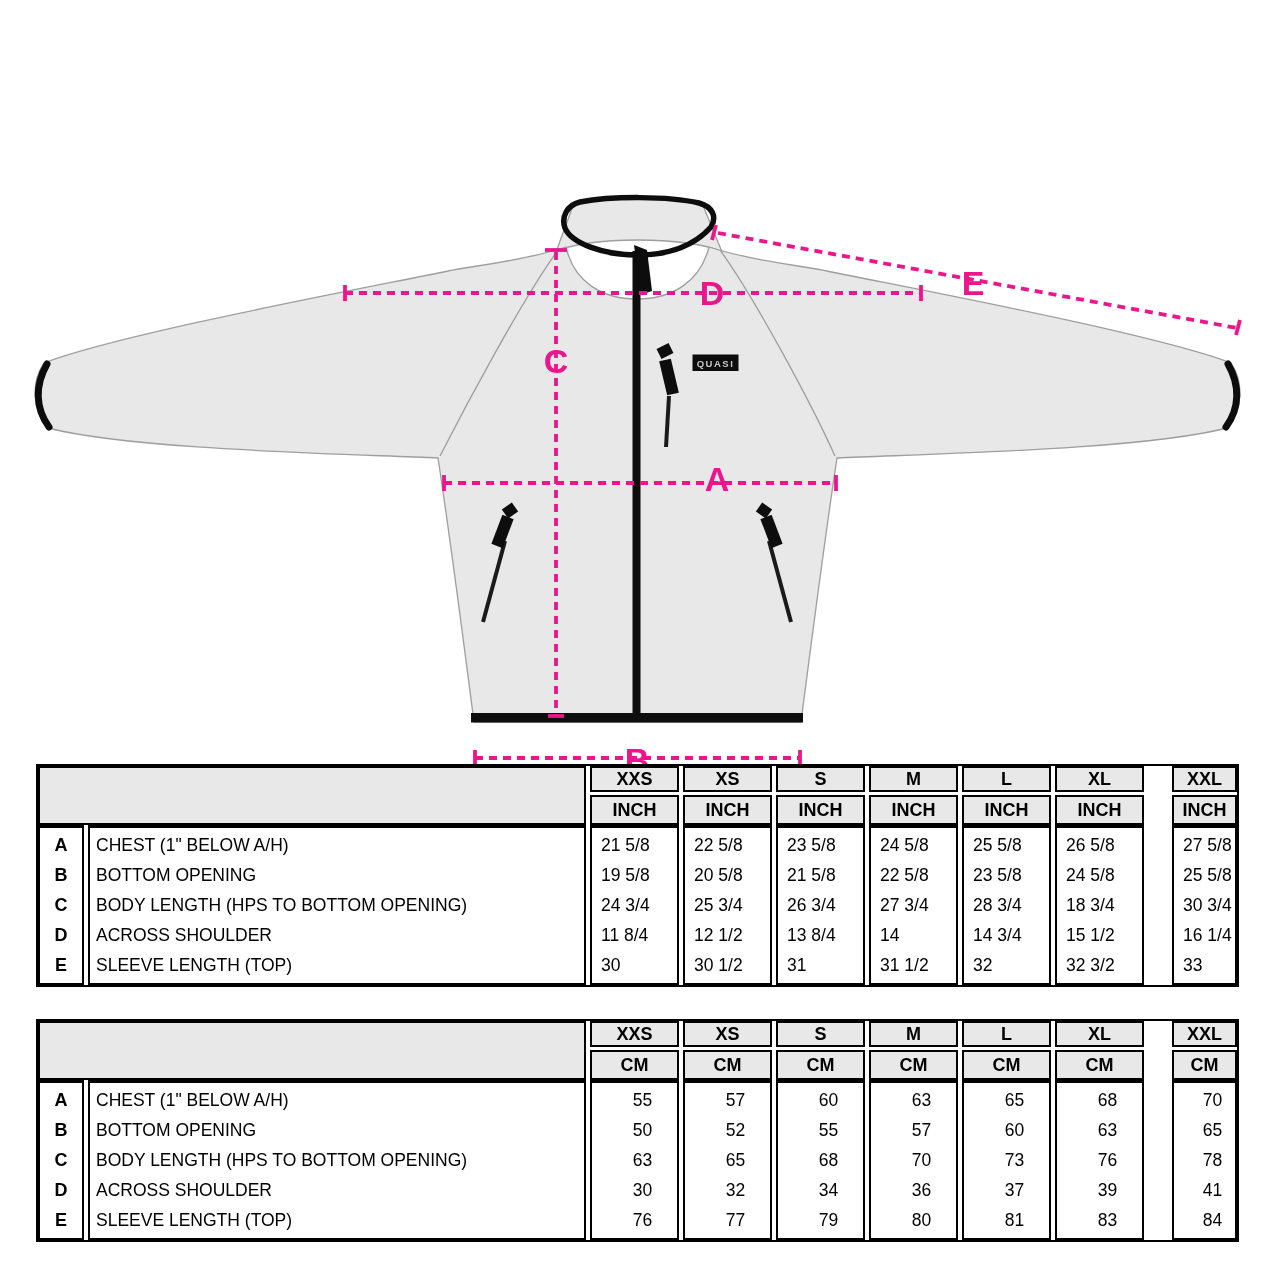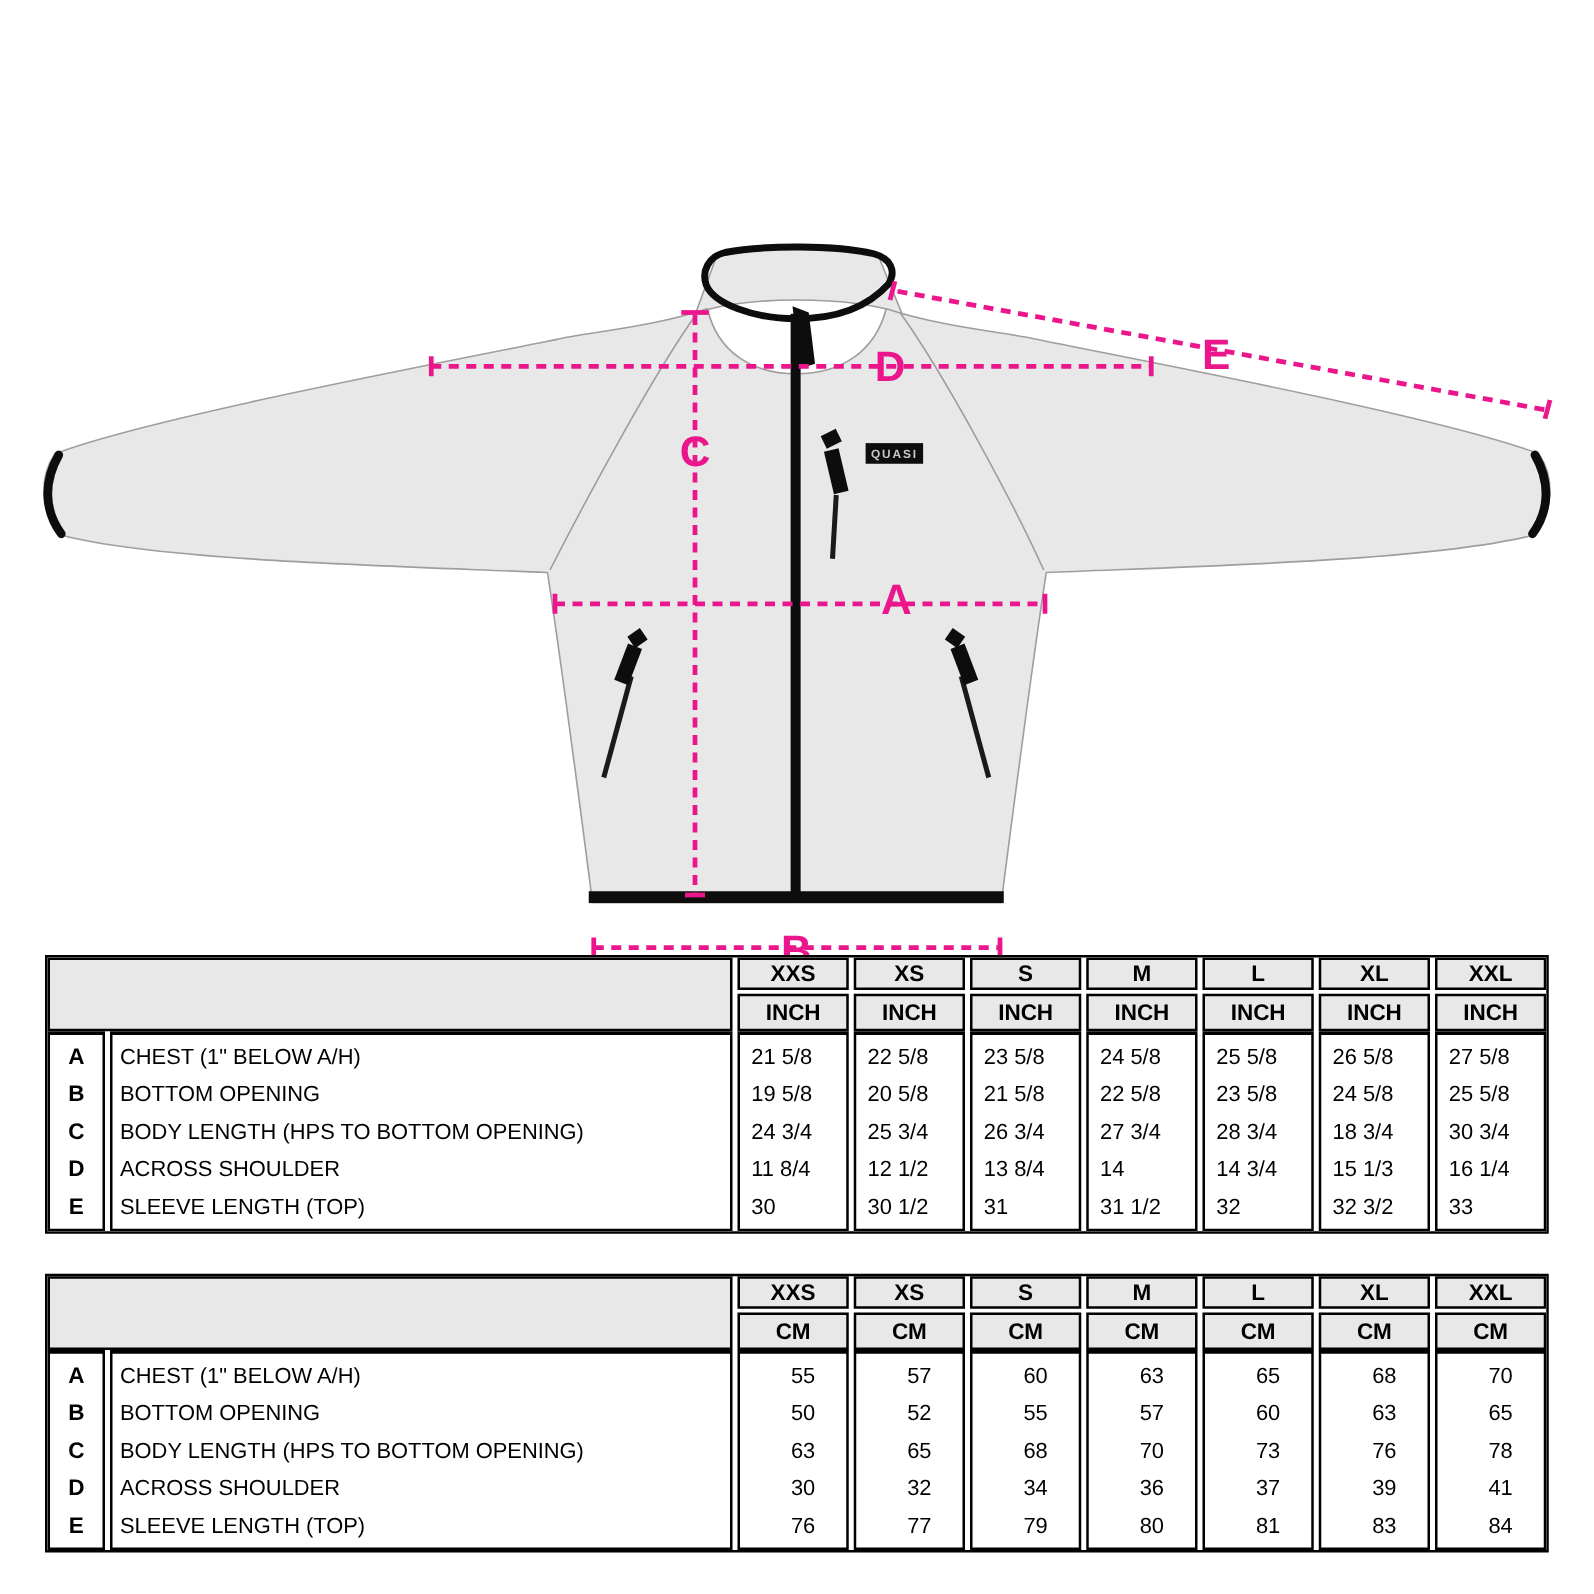--- a/index.html
+++ b/index.html
@@ -19,21 +19,21 @@
   .szh{grid-row:1;}
   .unit{grid-row:3;}
   .dbox{grid-row:4;border:2px solid #000;border-top:3px solid #000;background:#fff;
         display:flex;flex-direction:column;justify-content:space-between;padding:2px 0;}
   .dbox>div{flex:0 0 30.2px;display:flex;align-items:center;font-size:17.5px;color:#000;}
   .letters>div{justify-content:center;font-weight:bold;font-size:18px;}
   .descs>div{padding-left:6px;}
   .vals>div{padding-left:9px;}
   .vals.center>div{padding-left:16px;justify-content:center;}
   .c1{grid-column:1;} .c2{grid-column:2;} .c3{grid-column:3;} .c4{grid-column:4;} .c5{grid-column:5;}
-  .c6{grid-column:6;} .c7{grid-column:7;} .c8{grid-column:8;} .c9{grid-column:9;}
+  .c6{grid-column:6;} .c7{grid-column:7;} .c8{grid-column:8;} .c9{grid-column:9;margin-left:24px;}
 </style>
 </head>
 <body>
 
 <div id="stage">
 
   <svg id="jacket-svg" width="1275" height="764" viewBox="0 0 1275 764">
 
     <path d="M 556,252 L 574,203 C 600,196 676,196 702,203 L 722,252 C 690,236 584,236 556,252 Z" fill="#E8E8E8" stroke="#9E9E9E" stroke-width="1.3"></path>
 
@@ -173,21 +173,21 @@
       <div>25 5/8</div>
       <div>23 5/8</div>
       <div>28 3/4</div>
       <div>14 3/4</div>
       <div>32</div>
     </div>
     <div class="dbox vals c8">
       <div>26 5/8</div>
       <div>24 5/8</div>
       <div>18 3/4</div>
-      <div>15 1/3</div>
+      <div>15 1/2</div>
       <div>32 3/2</div>
     </div>
     <div class="dbox vals c9">
       <div>27 5/8</div>
       <div>25 5/8</div>
       <div>30 3/4</div>
       <div>16 1/4</div>
       <div>33</div>
     </div>
   </div>

